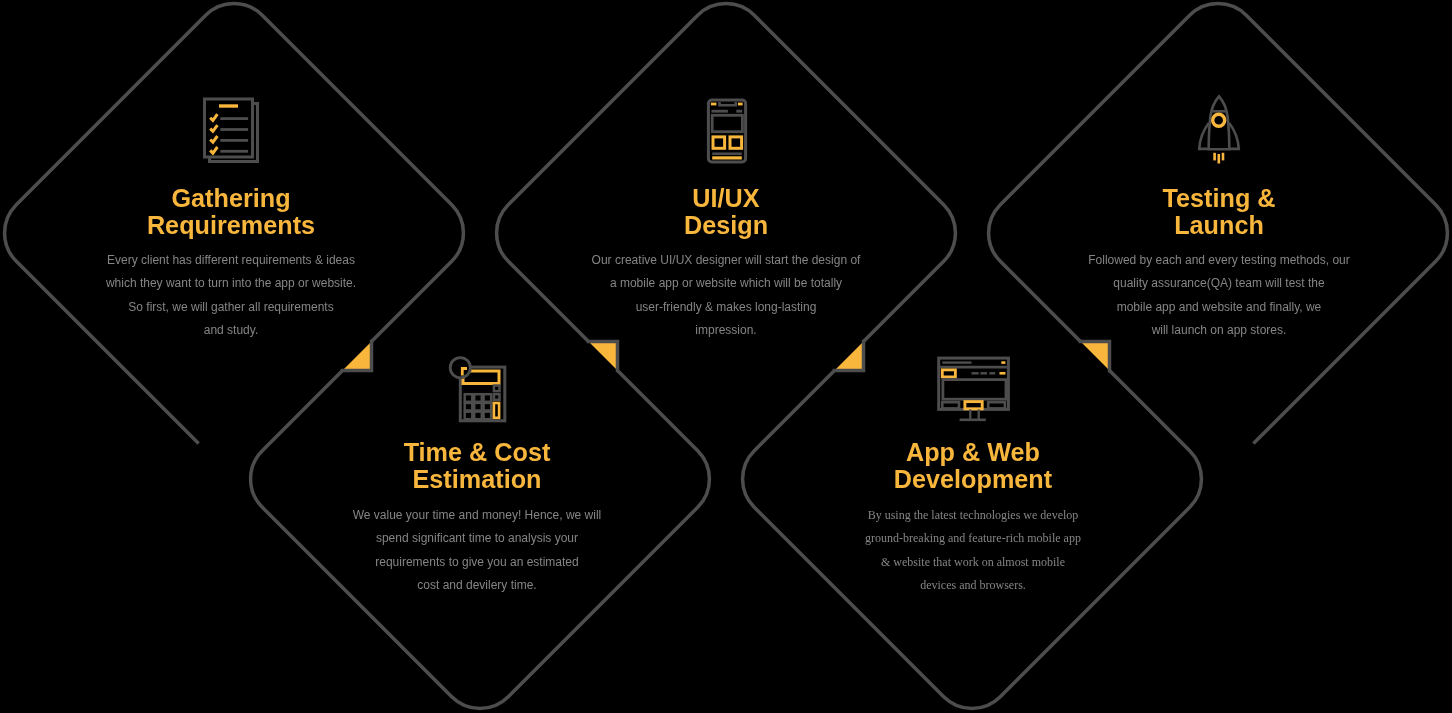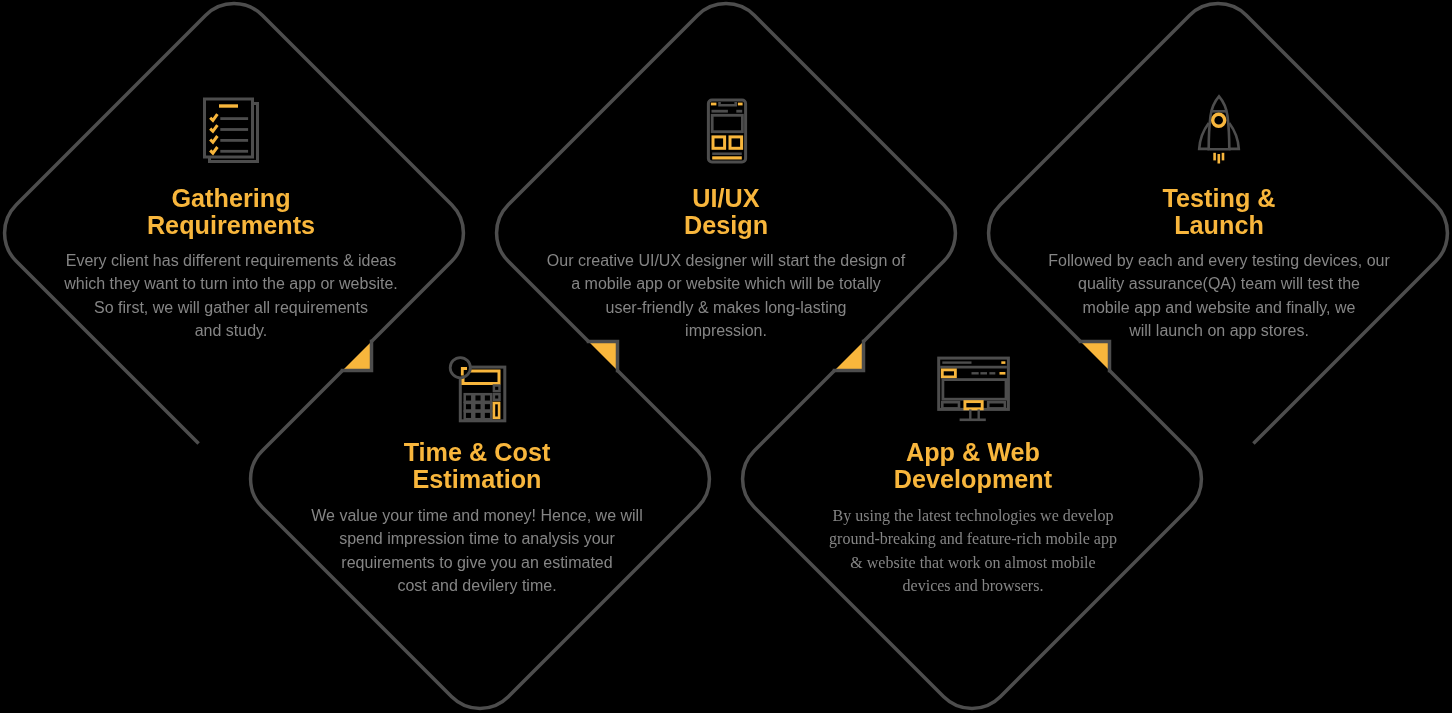--- a/index.html
+++ b/index.html
@@ -6,21 +6,21 @@
   body{width:1452px;height:713px;background:#000;overflow:hidden;position:relative;
        font-family:"Liberation Sans","DejaVu Sans",sans-serif;}
   #stage{position:absolute;left:0;top:0;width:1348px;height:713px;}
   svg.bg{position:absolute;left:0;top:0;}
   .card{position:absolute;width:400px;text-align:center;}
   .card-title{position:absolute;left:0;top:0;width:100%;
       font-size:26px;line-height:27px;font-weight:bold;
       transform:scaleX(0.97);transform-origin:50% 50%;
       color:#F8B63C;white-space:pre-line;}
   .card-desc{position:absolute;left:0;top:0;width:100%;
-      font-size:16px;line-height:23.3px;font-weight:normal;
+      font-size:12px;line-height:23.3px;font-weight:normal;
       color:#858585;white-space:pre-line;}
 </style>
 </head>
 <body>
 
 <div id="stage">
 
 <svg class="bg" width="1452" height="713" viewBox="0 0 1452 713">
   <g fill="none" stroke="#4D4D4D" stroke-width="3.5">
     <path d="M 198.6 443.6 L 16.3 261.3 A 40 40 0 0 1 16.3 204.7 L 205.7 15.3 A 40 40 0 0 1 262.3 15.3 L 451.7 204.7 A 40 40 0 0 1 451.7 261.3 L 371.5 341.5"></path>
@@ -143,21 +143,21 @@
     <div class="card-desc" style="top:249px;">Every client has different requirements &amp; ideas
 which they want to turn into the app or website.
 So first, we will gather all requirements
 and study.</div>
   </div>
 
   <div class="card" style="left:277px;">
     <div class="card-title" style="top:439px;">Time &amp; Cost
 Estimation</div>
     <div class="card-desc" style="top:504px;">We value your time and money! Hence, we will
-spend impression time to analysis your
+spend significant time to analysis your
 requirements to give you an estimated
 cost and devilery time.</div>
   </div>
 
   <div class="card" style="left:526px;">
     <div class="card-title" style="top:185px;">UI/UX
 Design</div>
     <div class="card-desc" style="top:249px;text-align:center;">Our creative UI/UX designer will start the design of
 a mobile app or website which will be totally
 user-friendly &amp; makes long-lasting
@@ -169,19 +169,19 @@
 Development</div>
     <div class="card-desc" style="top:504px;font-family:Liberation Serif, serif;">By using the latest technologies we develop
 ground-breaking and feature-rich mobile app
 &amp; website that work on almost mobile
 devices and browsers.</div>
   </div>
 
   <div class="card" style="left:1019px;">
     <div class="card-title" style="top:185px;">Testing &amp;
 Launch</div>
-    <div class="card-desc" style="top:249px;">Followed by each and every testing devices, our
+    <div class="card-desc" style="top:249px;">Followed by each and every testing methods, our
 quality assurance(QA) team will test the
 mobile app and website and finally, we
 will launch on app stores.</div>
   </div>
 
 </div>
 
 </body></html>

